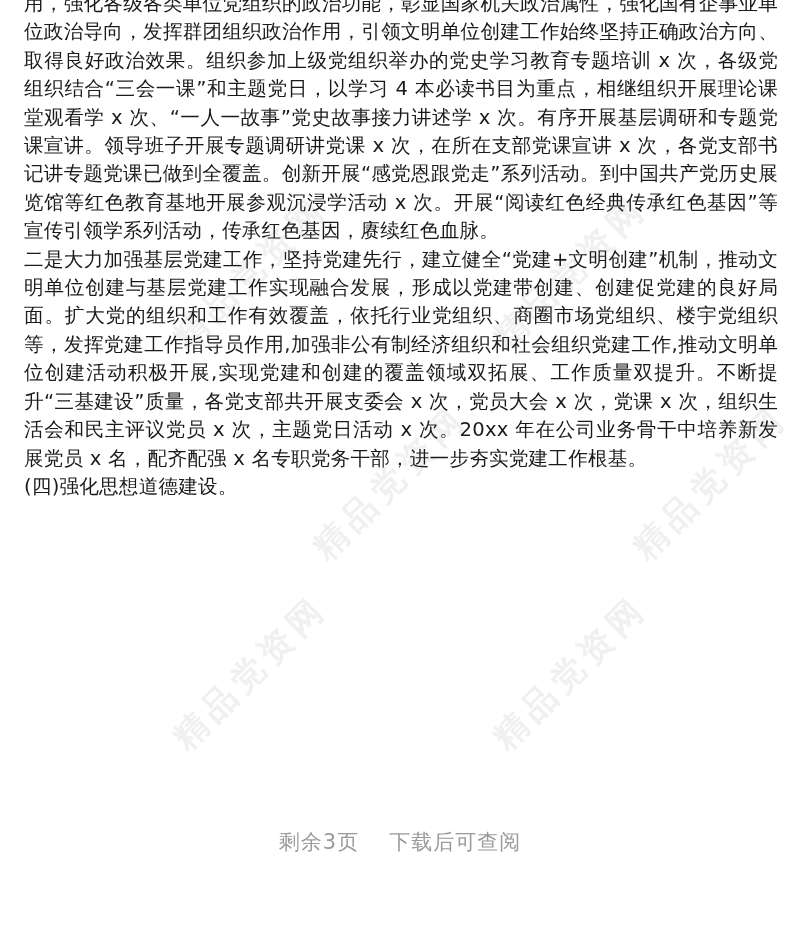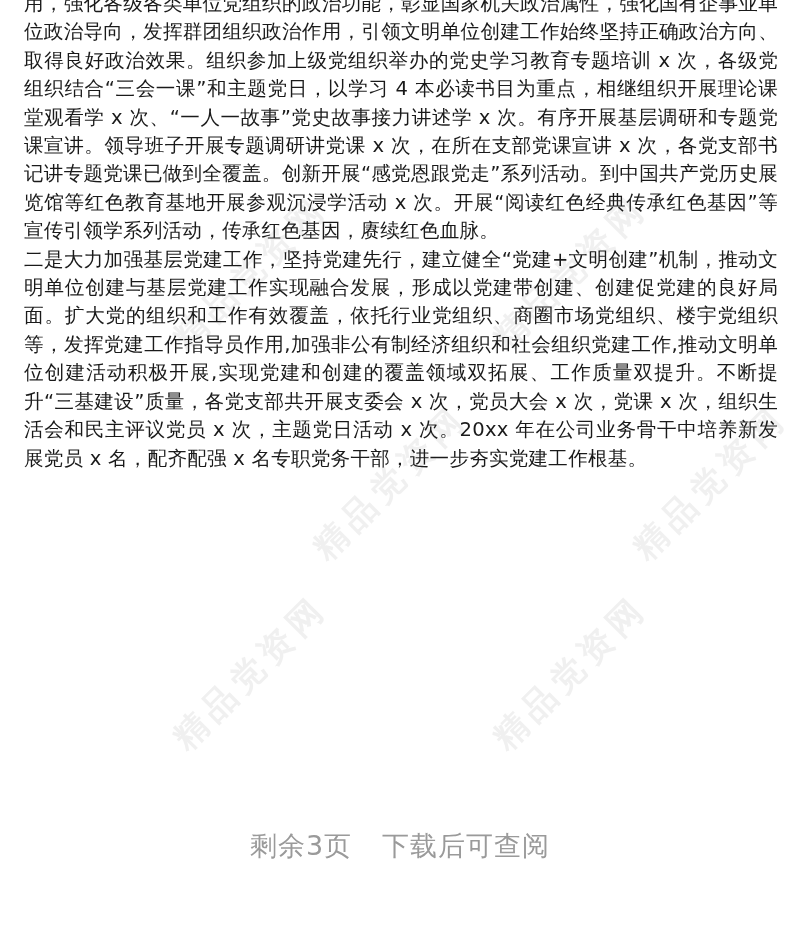--- a/index.html
+++ b/index.html
@@ -39,21 +39,21 @@
     white-space: nowrap;
     pointer-events: none;
     letter-spacing: 6px;
   }
   .remaining-banner {
     position: absolute;
     left: 0;
     top: 828px;
     width: 800px;
     text-align: center;
-    font-size: 27px;
+    font-size: 21px;
     color: #9a9a9a;
     letter-spacing: 1px;
   }
   .remaining-banner .gap {
     display: inline-block;
     width: 30px;
   }
 </style>
 </head>
 <body>
@@ -61,17 +61,18 @@
 <div class="watermark" style="left:150px; top:250px;">精品党资网</div>
 <div class="watermark" style="left:470px; top:250px;">精品党资网</div>
 <div class="watermark" style="left:290px; top:460px;">精品党资网</div>
 <div class="watermark" style="left:610px; top:460px;">精品党资网</div>
 <div class="watermark" style="left:150px; top:650px;">精品党资网</div>
 <div class="watermark" style="left:470px; top:650px;">精品党资网</div>
 
 <div class="doc">
   <p>用，强化各级各类单位党组织的政治功能，彰显国家机关政治属性，强化国有企事业单位政治导向，发挥群团组织政治作用，引领文明单位创建工作始终坚持正确政治方向、取得良好政治效果。组织参加上级党组织举办的党史学习教育专题培训 x 次，各级党组织结合“三会一课”和主题党日，以学习 4 本必读书目为重点，相继组织开展理论课堂观看学 x 次、“一人一故事”党史故事接力讲述学 x 次。有序开展基层调研和专题党课宣讲。领导班子开展专题调研讲党课 x 次，在所在支部党课宣讲 x 次，各党支部书记讲专题党课已做到全覆盖。创新开展“感党恩跟党走”系列活动。到中国共产党历史展览馆等红色教育基地开展参观沉浸学活动 x 次。开展“阅读红色经典传承红色基因”等宣传引领学系列活动，传承红色基因，赓续红色血脉。</p>
   <p>二是大力加强基层党建工作，坚持党建先行，建立健全“党建+文明创建”机制，推动文明单位创建与基层党建工作实现融合发展，形成以党建带创建、创建促党建的良好局面。扩大党的组织和工作有效覆盖，依托行业党组织、商圈市场党组织、楼宇党组织等，发挥党建工作指导员作用,加强非公有制经济组织和社会组织党建工作,推动文明单位创建活动积极开展,实现党建和创建的覆盖领域双拓展、工作质量双提升。不断提升“三基建设”质量，各党支部共开展支委会 x 次，党员大会 x 次，党课 x 次，组织生活会和民主评议党员 x 次，主题党日活动 x 次。20xx 年在公司业务骨干中培养新发展党员 x 名，配齐配强 x 名专职党务干部，进一步夯实党建工作根基。</p>
+  <p>(四)强化思想道德建设。</p>
 </div>
 
 <div class="remaining-banner">
   <span>剩余3页</span><span class="gap"></span><span>下载后可查阅</span>
 </div>
 
 </body></html>

